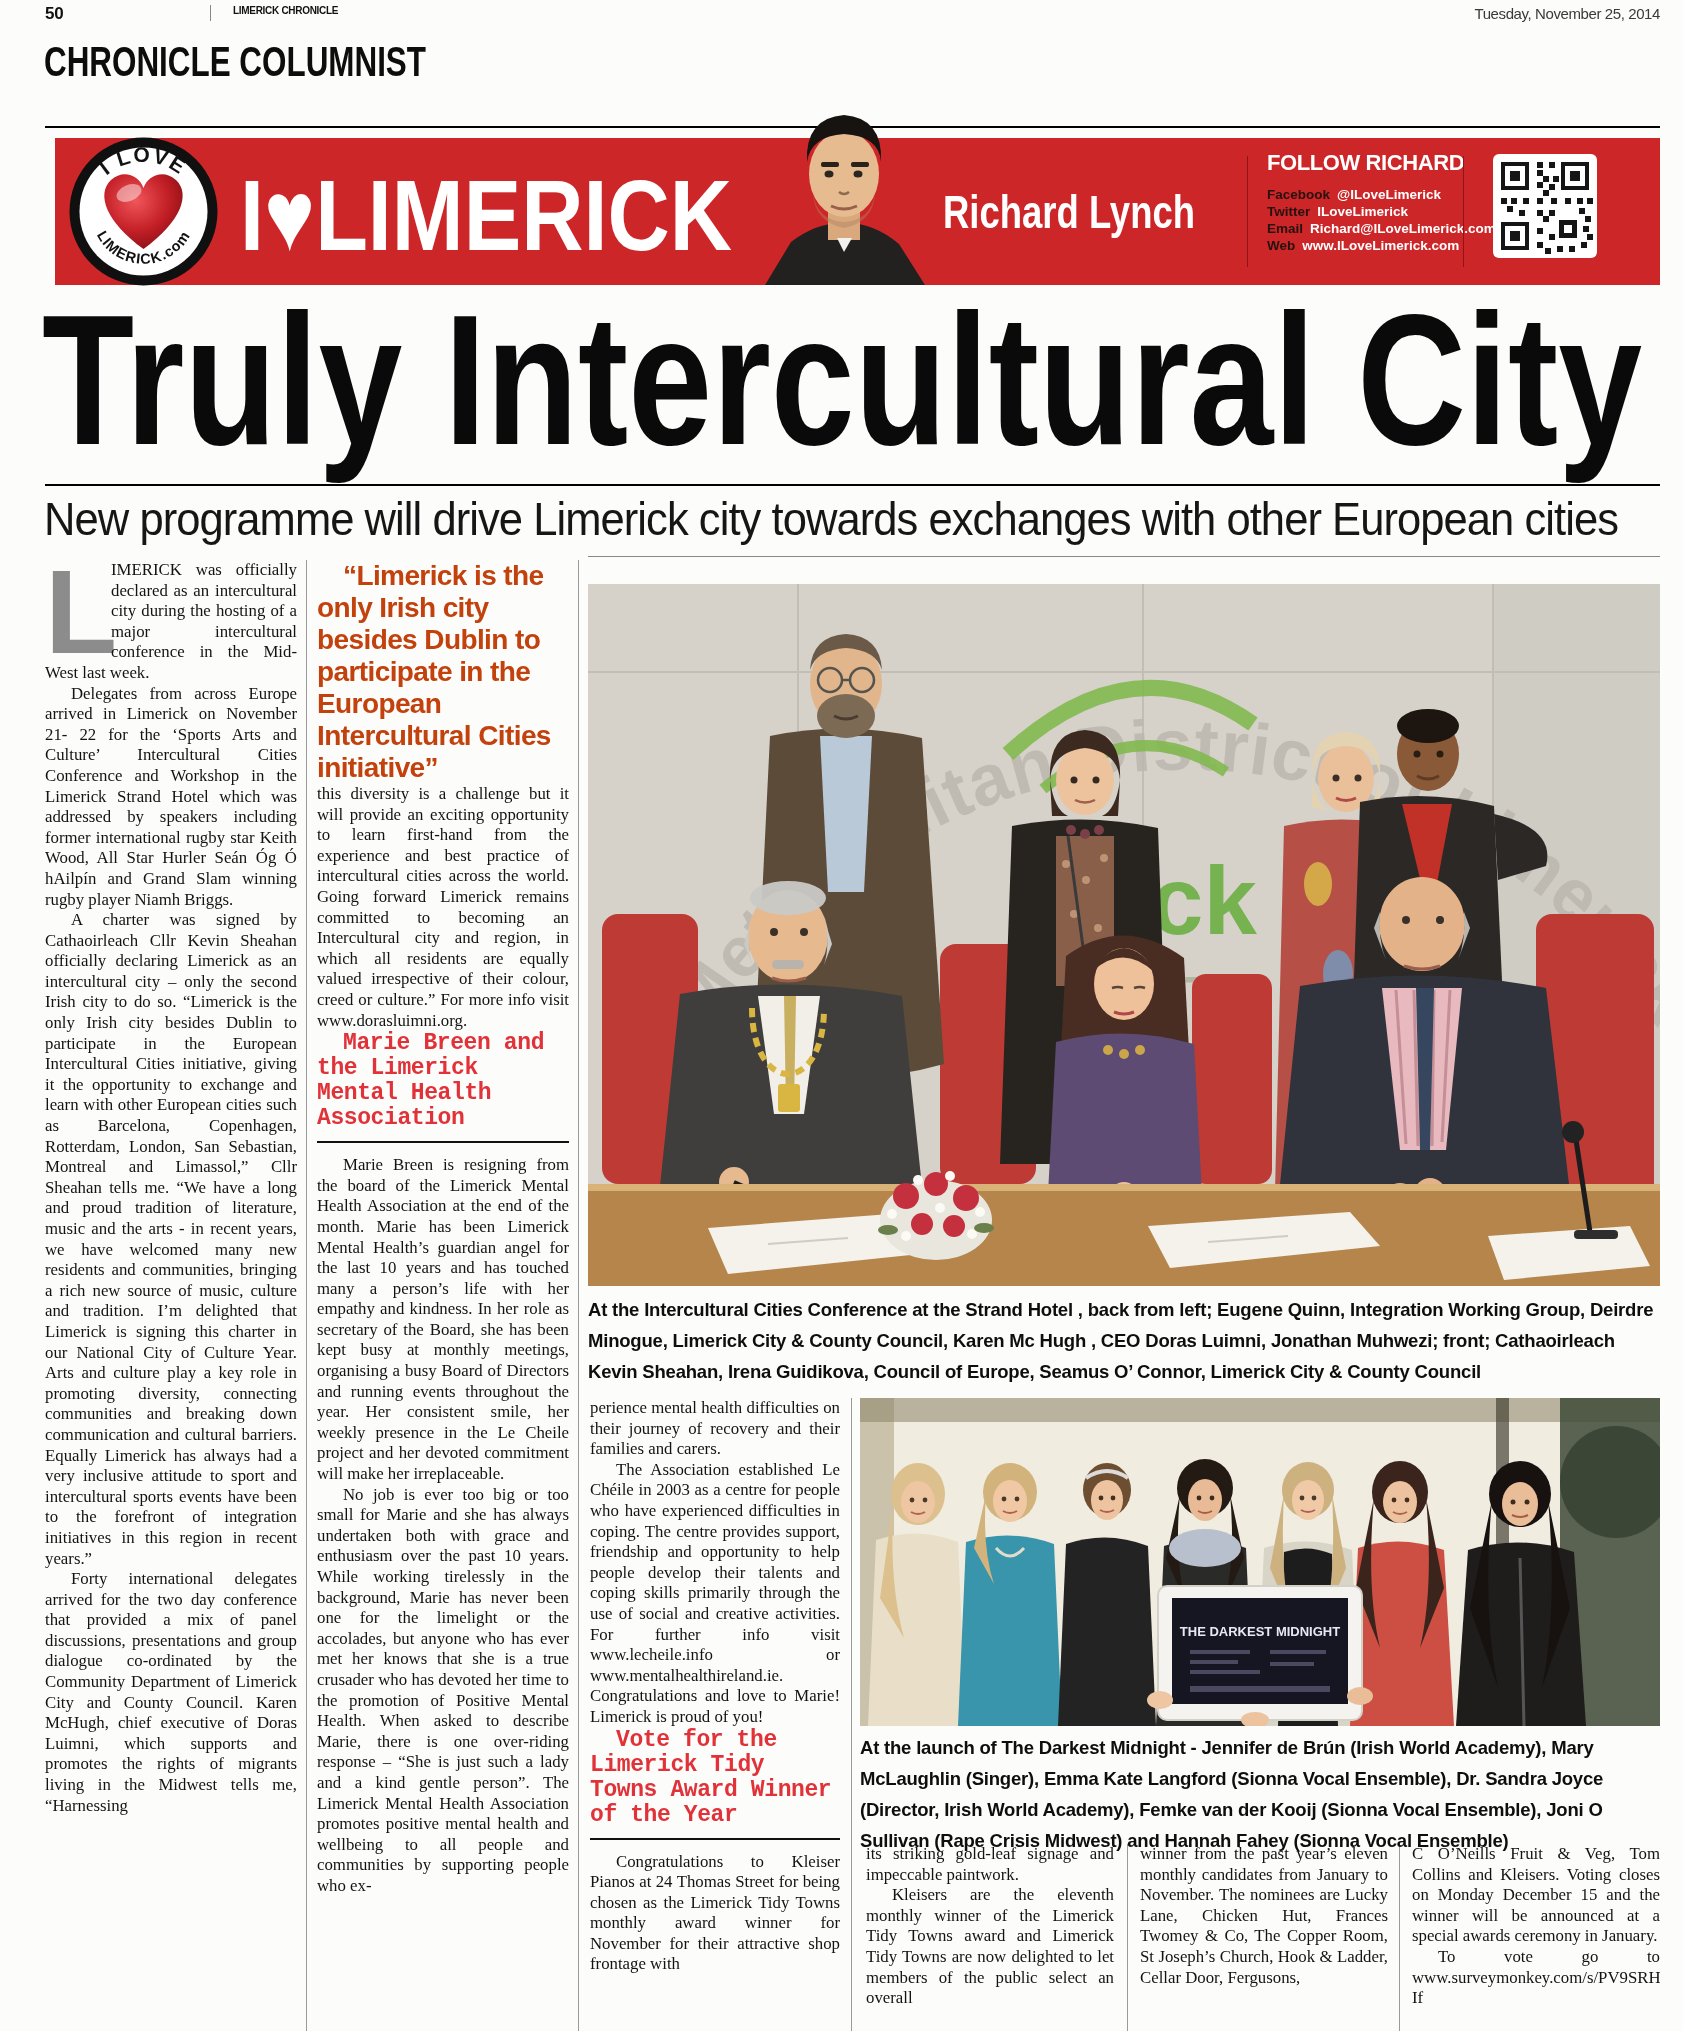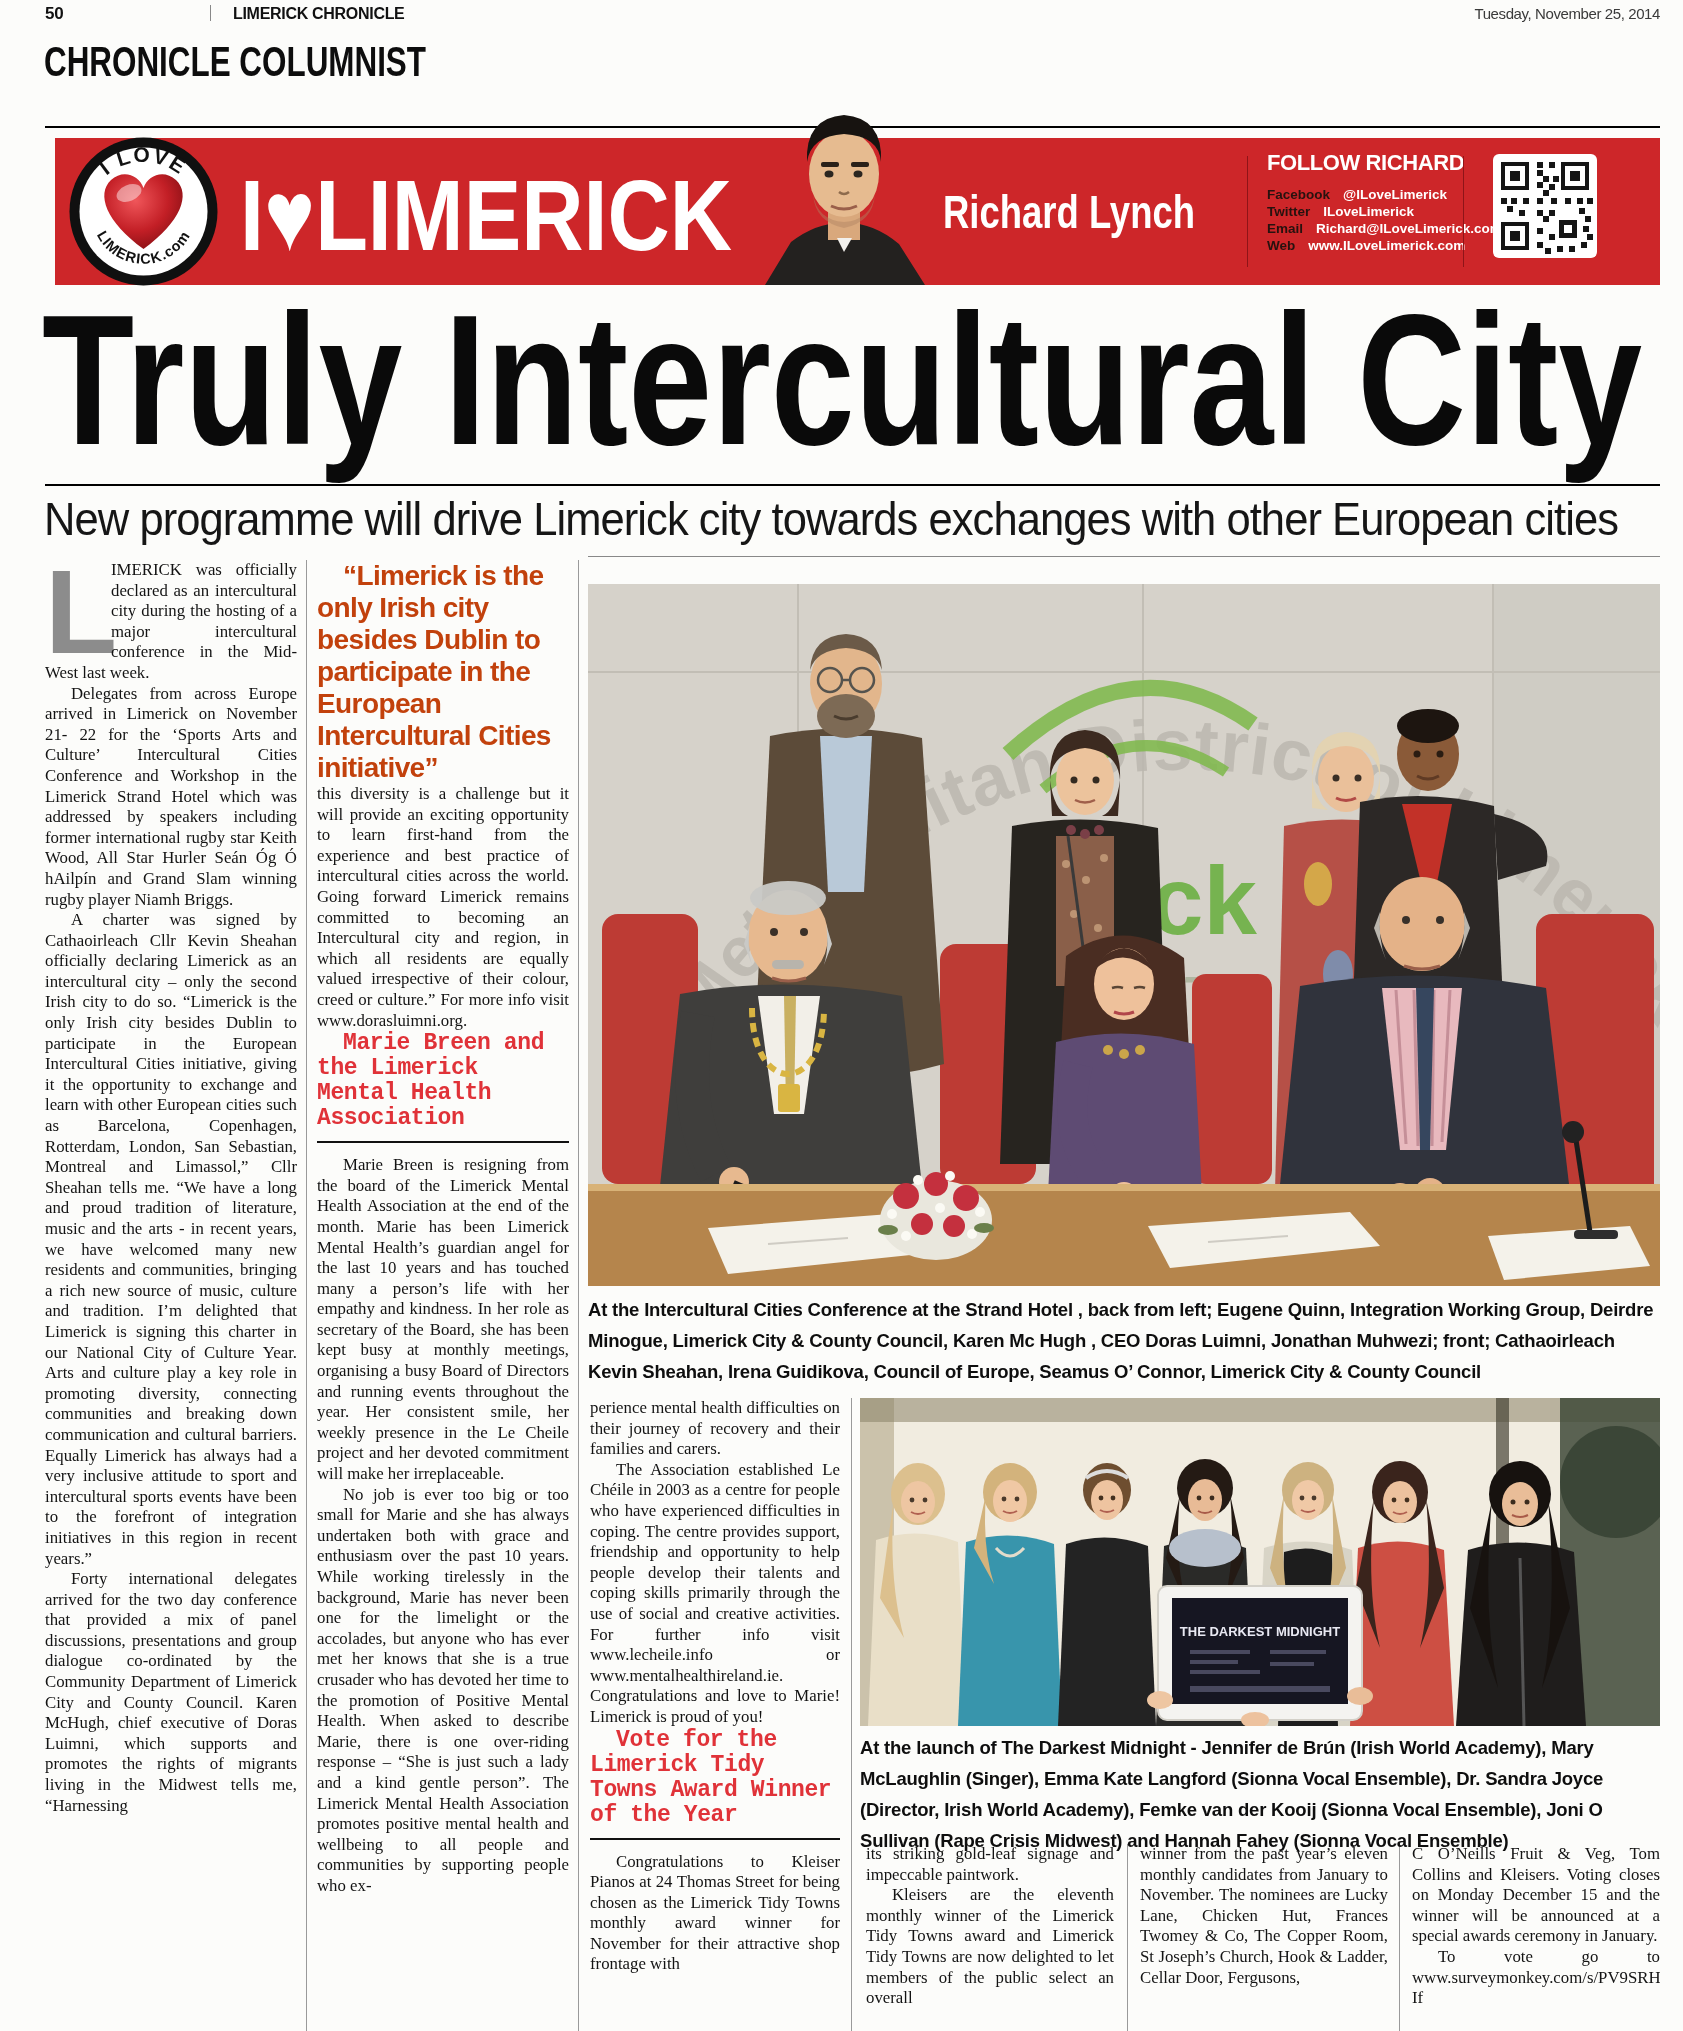--- a/index.html
+++ b/index.html
@@ -3,28 +3,28 @@
 <meta charset="utf-8">
 <style>
   html,body{margin:0;padding:0;background:#e8e8e8;}
   #page{position:relative;width:1683px;height:2031px;background:#fcfcfa;overflow:hidden;
         font-family:"Liberation Sans",sans-serif;color:#111;}
   .abs{position:absolute;}
   
   .mast{position:absolute;top:4px;left:45px;width:1615px;height:22px;}
   .mast .pgnum{position:absolute;left:0;top:0;font-weight:bold;font-size:17px;letter-spacing:-0.3px;}
   .mast .mdiv{position:absolute;left:165px;top:1px;width:1px;height:16px;background:#888;}
-  .mast .pname{position:absolute;left:188px;top:1px;font-weight:bold;font-size:16px;letter-spacing:-0.3px;}
+  .mast .pname{position:absolute;left:188px;top:1px;font-weight:bold;font-size:10px;letter-spacing:-0.3px;}
   .mast .mdate{position:absolute;right:0;top:1px;font-size:15px;color:#3a3a3a;letter-spacing:-0.4px;}
   .topline{position:absolute;top:126px;left:45px;width:1615px;height:2px;background:#000;}
   
   .banner{position:absolute;top:138px;left:55px;width:1605px;height:147px;background:#cd2629;}
   .banner .ftitle{position:absolute;left:1212px;top:12px;color:#fff;font-weight:bold;font-size:22px;letter-spacing:-0.4px;}
   .contacts{position:absolute;left:1212px;top:48px;width:190px;font-size:13.5px;font-weight:bold;line-height:17px;}
-  .contacts .lab{color:#27120f;margin-right:13px;}
+  .contacts .lab{color:#27120f;margin-right:7px;}
   .contacts .val{color:#fff;}
   .bdiv{position:absolute;top:18px;width:1px;height:111px;background:#8e1418;}
   
   .hlrule{position:absolute;top:484px;left:45px;width:1615px;height:2px;background:#000;}
   .vrule{position:absolute;width:1px;background:#9a9a9a;}
   .serif{font-family:"Liberation Serif",serif;font-size:16.8px;line-height:20.6px;text-align:justify;color:#131313;overflow:hidden;}
   .serif p{margin:0;text-indent:26px;}
   .serif p.noind{text-indent:0;}
   .dropcap{float:left;width:58px;font-family:"Liberation Sans",sans-serif;font-weight:bold;
            font-size:118px;line-height:96px;color:#8c8c8c;margin:4px 8px 2px 0;}

